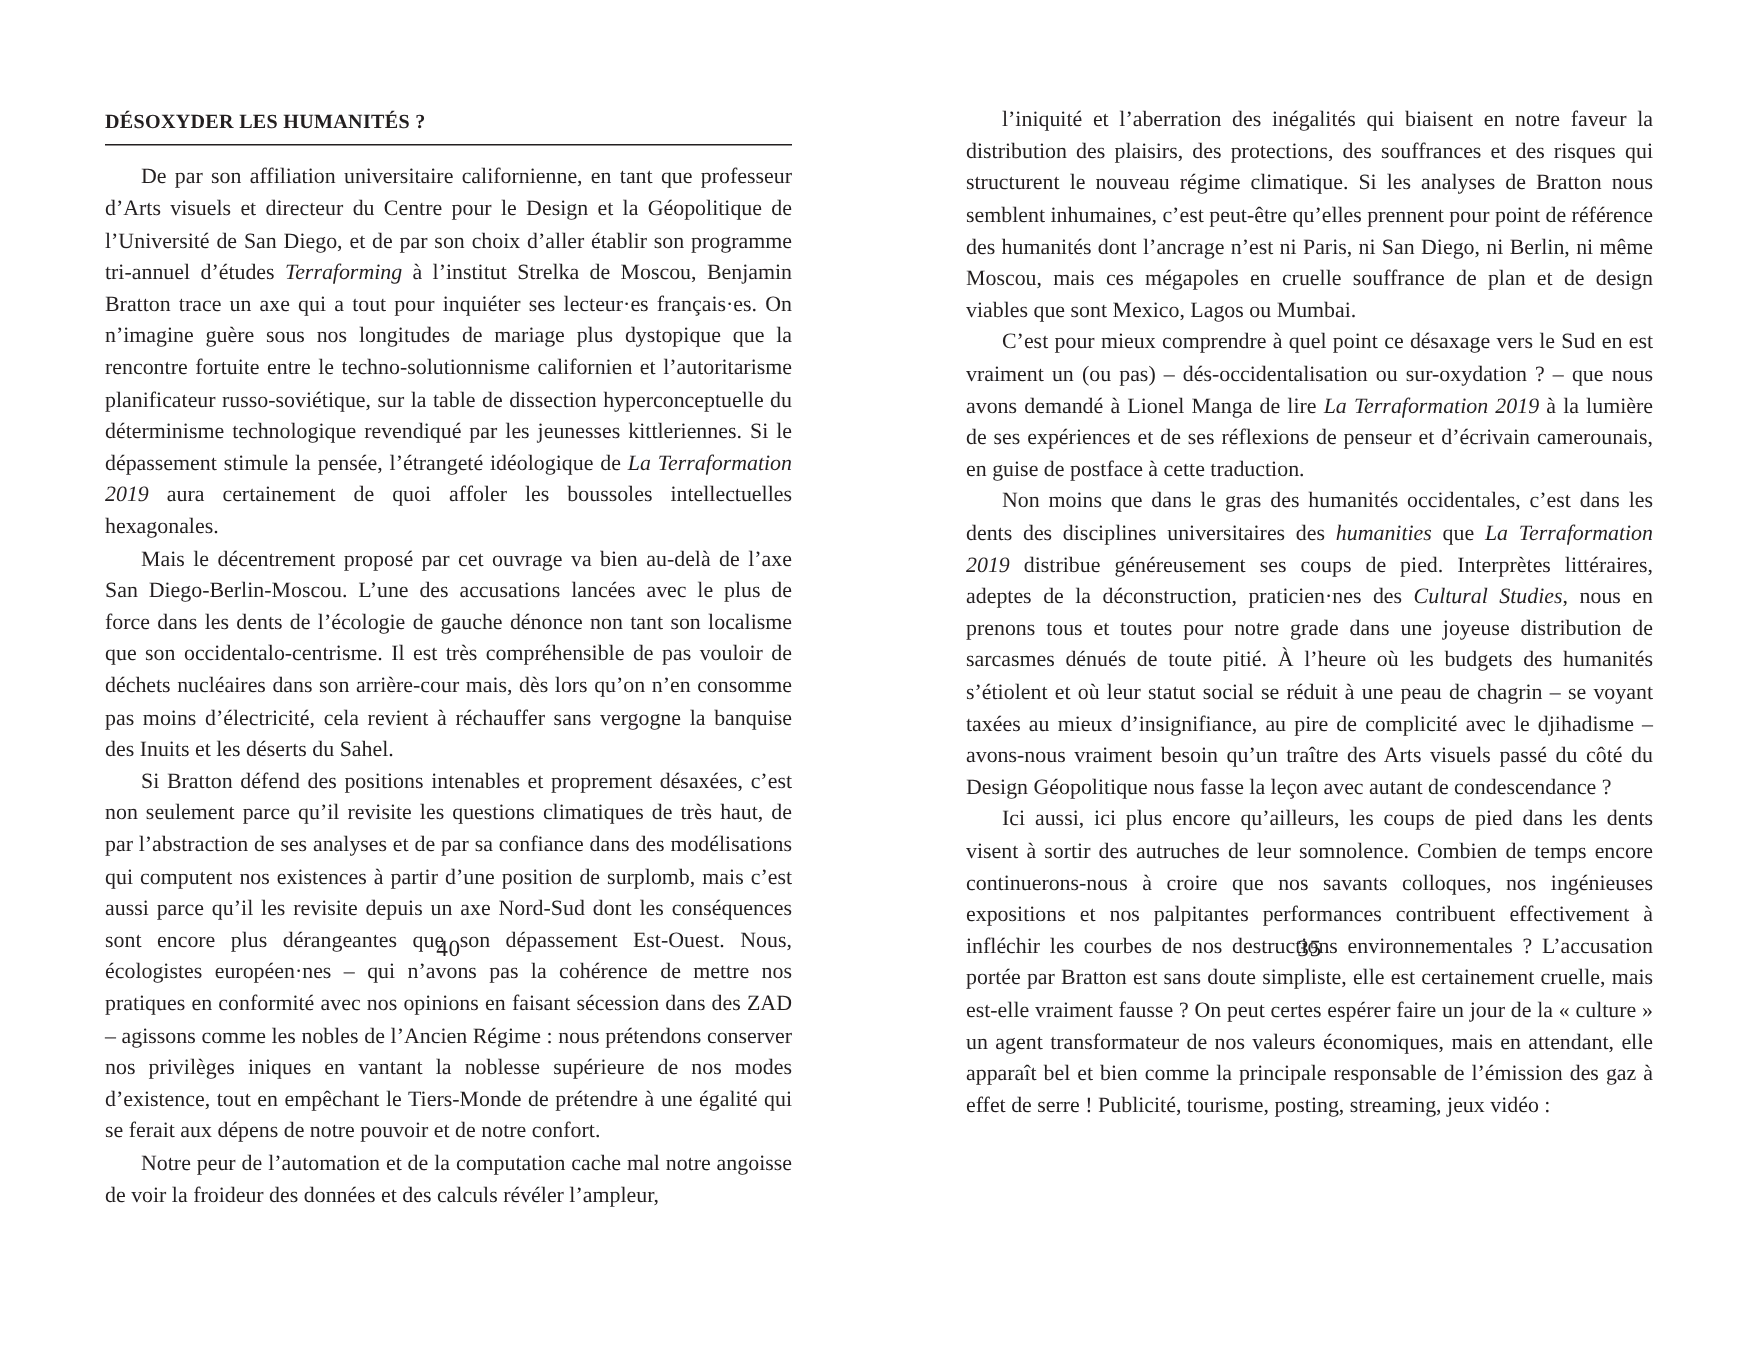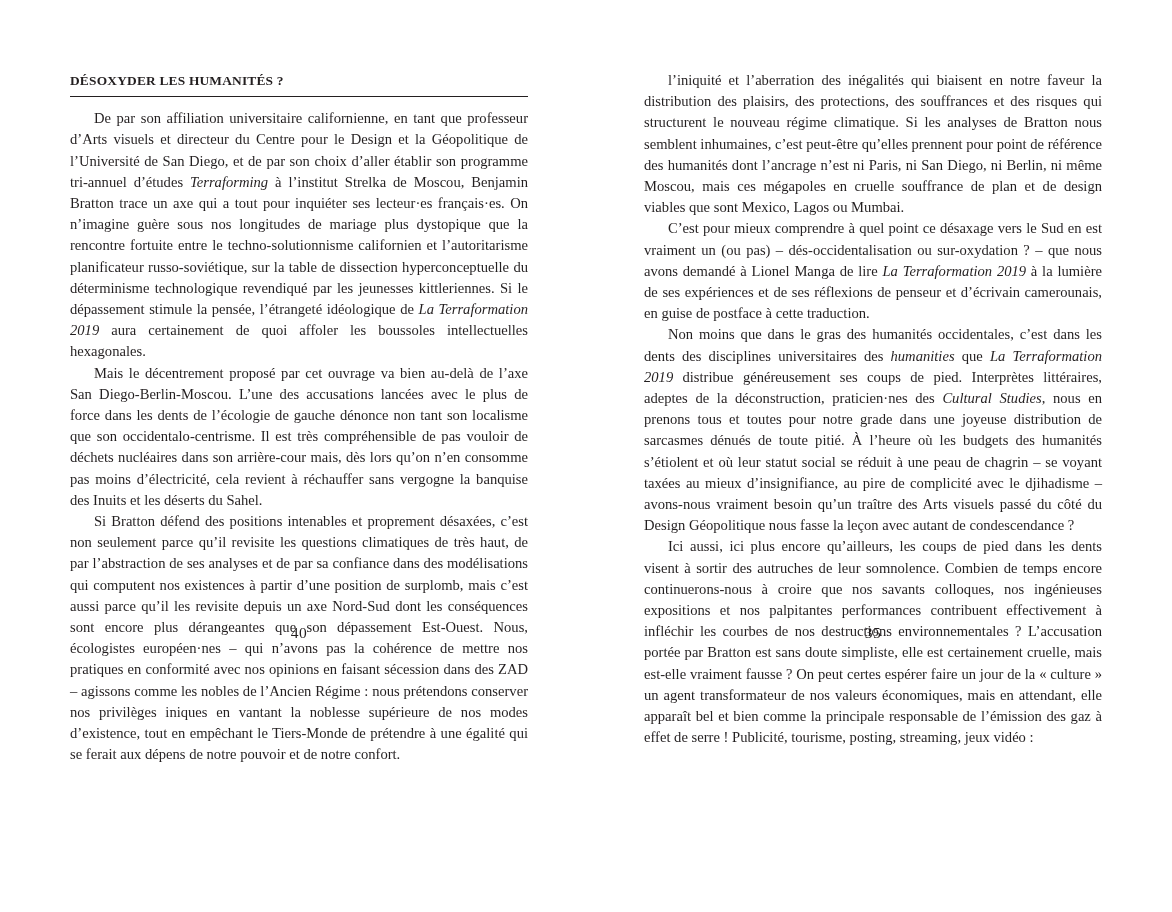--- a/index.html
+++ b/index.html
@@ -76,20 +76,21 @@
 <body>
 
 <div class="spread">
 
   <div class="page page-left">
     <div class="text-col">
       <h2 class="section-head">DÉSOXYDER LES HUMANITÉS ?</h2>
       <p class="para first">De par son affiliation universitaire californienne, en tant que professeur d’Arts visuels et directeur du Centre pour le Design et la Géopolitique de l’Université de San Diego, et de par son choix d’aller établir son programme tri-annuel d’études <i>Terraforming</i> à l’institut Strelka de Moscou, Benjamin Bratton trace un axe qui a tout pour inquiéter ses lecteur·es français·es. On n’imagine guère sous nos longitudes de mariage plus dystopique que la rencontre fortuite entre le techno-solutionnisme californien et l’autoritarisme planificateur russo-soviétique, sur la table de dissection hyperconceptuelle du déterminisme technologique revendiqué par les jeunesses kittleriennes. Si le dépassement stimule la pensée, l’étrangeté idéologique de <i>La Terraformation 2019</i> aura certainement de quoi affoler les boussoles intellectuelles hexagonales.</p>
       <p class="para">Mais le décentrement proposé par cet ouvrage va bien au-delà de l’axe San Diego-Berlin-Moscou. L’une des accusations lancées avec le plus de force dans les dents de l’écologie de gauche dénonce non tant son localisme que son occidentalo-centrisme. Il est très compréhensible de pas vouloir de déchets nucléaires dans son arrière-cour mais, dès lors qu’on n’en consomme pas moins d’électricité, cela revient à réchauffer sans vergogne la banquise des Inuits et les déserts du Sahel.</p>
       <p class="para">Si Bratton défend des positions intenables et proprement désaxées, c’est non seulement parce qu’il revisite les questions climatiques de très haut, de par l’abstraction de ses analyses et de par sa confiance dans des modélisations qui computent nos existences à partir d’une position de surplomb, mais c’est aussi parce qu’il les revisite depuis un axe Nord-Sud dont les conséquences sont encore plus dérangeantes que son dépassement Est-Ouest. Nous, écologistes européen·nes – qui n’avons pas la cohérence de mettre nos pratiques en conformité avec nos opinions en faisant sécession dans des ZAD – agissons comme les nobles de l’Ancien Régime : nous prétendons conserver nos privilèges iniques en vantant la noblesse supérieure de nos modes d’existence, tout en empêchant le Tiers-Monde de prétendre à une égalité qui se ferait aux dépens de notre pouvoir et de notre confort.</p>
+      <p class="para">Notre peur de l’automation et de la computation cache mal notre angoisse de voir la froideur des données et des calculs révéler l’ampleur,</p>
     </div>
     <div class="folio folio-left">40</div>
   </div>
 
   <div class="page page-right">
     <div class="text-col">
       <p class="para">l’iniquité et l’aberration des inégalités qui biaisent en notre faveur la distribution des plaisirs, des protections, des souffrances et des risques qui structurent le nouveau régime climatique. Si les analyses de Bratton nous semblent inhumaines, c’est peut-être qu’elles prennent pour point de référence des humanités dont l’ancrage n’est ni Paris, ni San Diego, ni Berlin, ni même Moscou, mais ces mégapoles en cruelle souffrance de plan et de design viables que sont Mexico, Lagos ou Mumbai.</p>
       <p class="para">C’est pour mieux comprendre à quel point ce désaxage vers le Sud en est vraiment un (ou pas) – dés-occidentalisation ou sur-oxydation ? – que nous avons demandé à Lionel Manga de lire <i>La Terraformation 2019</i> à la lumière de ses expériences et de ses réflexions de penseur et d’écrivain camerounais, en guise de postface à cette traduction.</p>
       <p class="para first">Non moins que dans le gras des humanités occidentales, c’est dans les dents des disciplines universitaires des <i>humanities</i> que <i>La Terraformation 2019</i> distribue généreusement ses coups de pied. Interprètes littéraires, adeptes de la déconstruction, praticien·nes des <i>Cultural Studies</i>, nous en prenons tous et toutes pour notre grade dans une joyeuse distribution de sarcasmes dénués de toute pitié. À l’heure où les budgets des humanités s’étiolent et où leur statut social se réduit à une peau de chagrin – se voyant taxées au mieux d’insignifiance, au pire de complicité avec le djihadisme – avons-nous vraiment besoin qu’un traître des Arts visuels passé du côté du Design Géopolitique nous fasse la leçon avec autant de condescendance ?</p>
       <p class="para">Ici aussi, ici plus encore qu’ailleurs, les coups de pied dans les dents visent à sortir des autruches de leur somnolence. Combien de temps encore continuerons-nous à croire que nos savants colloques, nos ingénieuses expositions et nos palpitantes performances contribuent effectivement à infléchir les courbes de nos destructions environnementales ? L’accusation portée par Bratton est sans doute simpliste, elle est certainement cruelle, mais est-elle vraiment fausse ? On peut certes espérer faire un jour de la « culture » un agent transformateur de nos valeurs économiques, mais en attendant, elle apparaît bel et bien comme la principale responsable de l’émission des gaz à effet de serre ! Publicité, tourisme, posting, streaming, jeux vidéo :</p>

